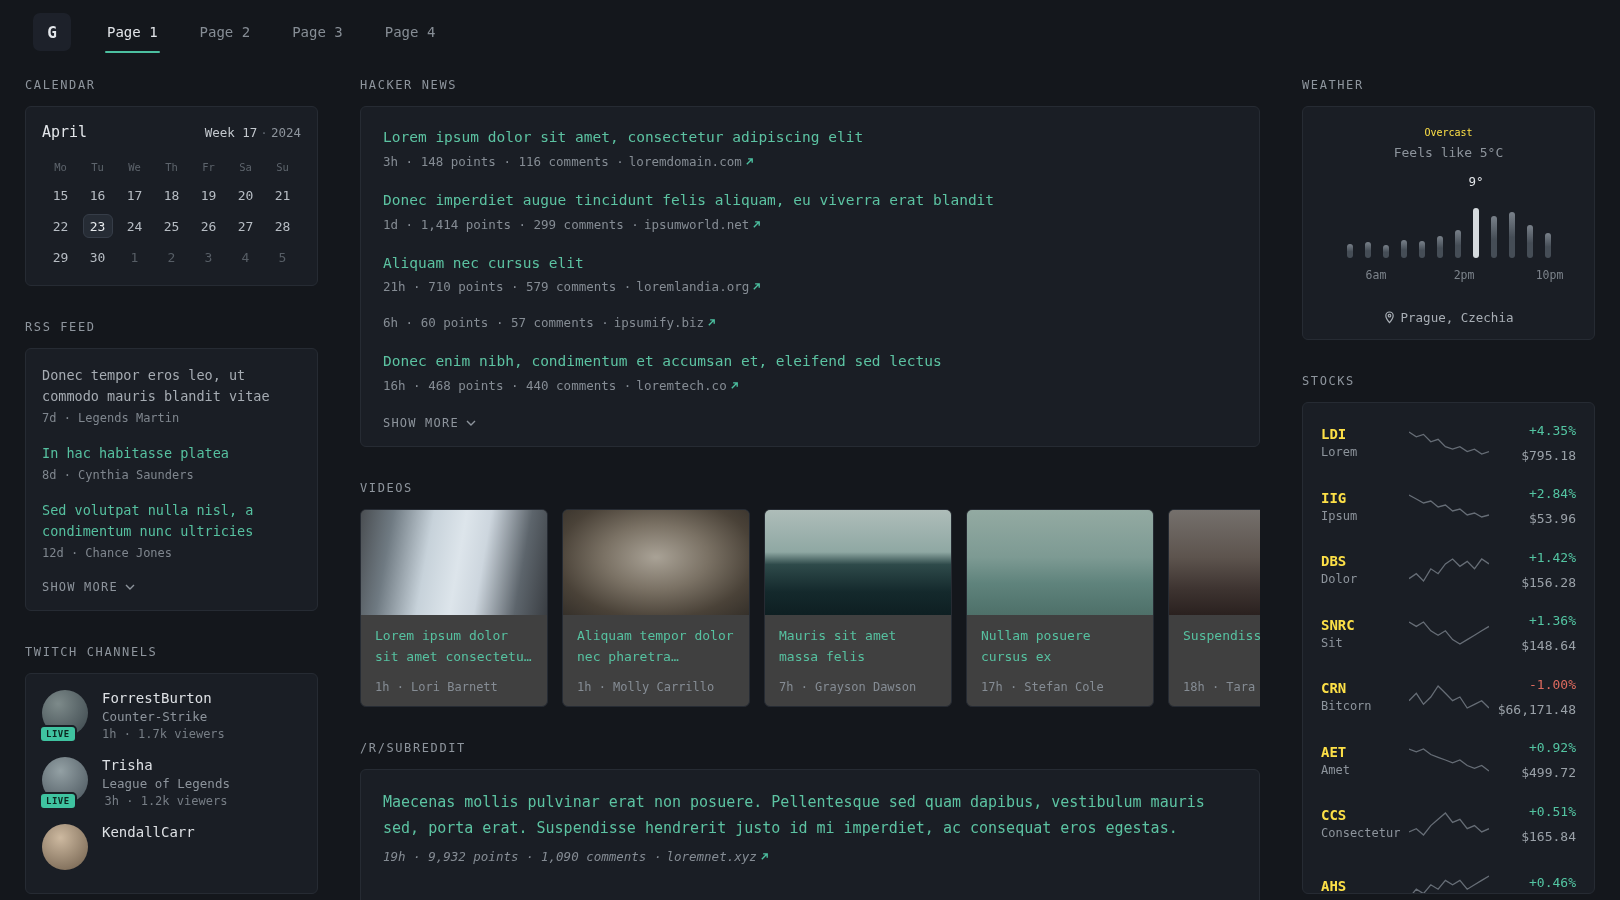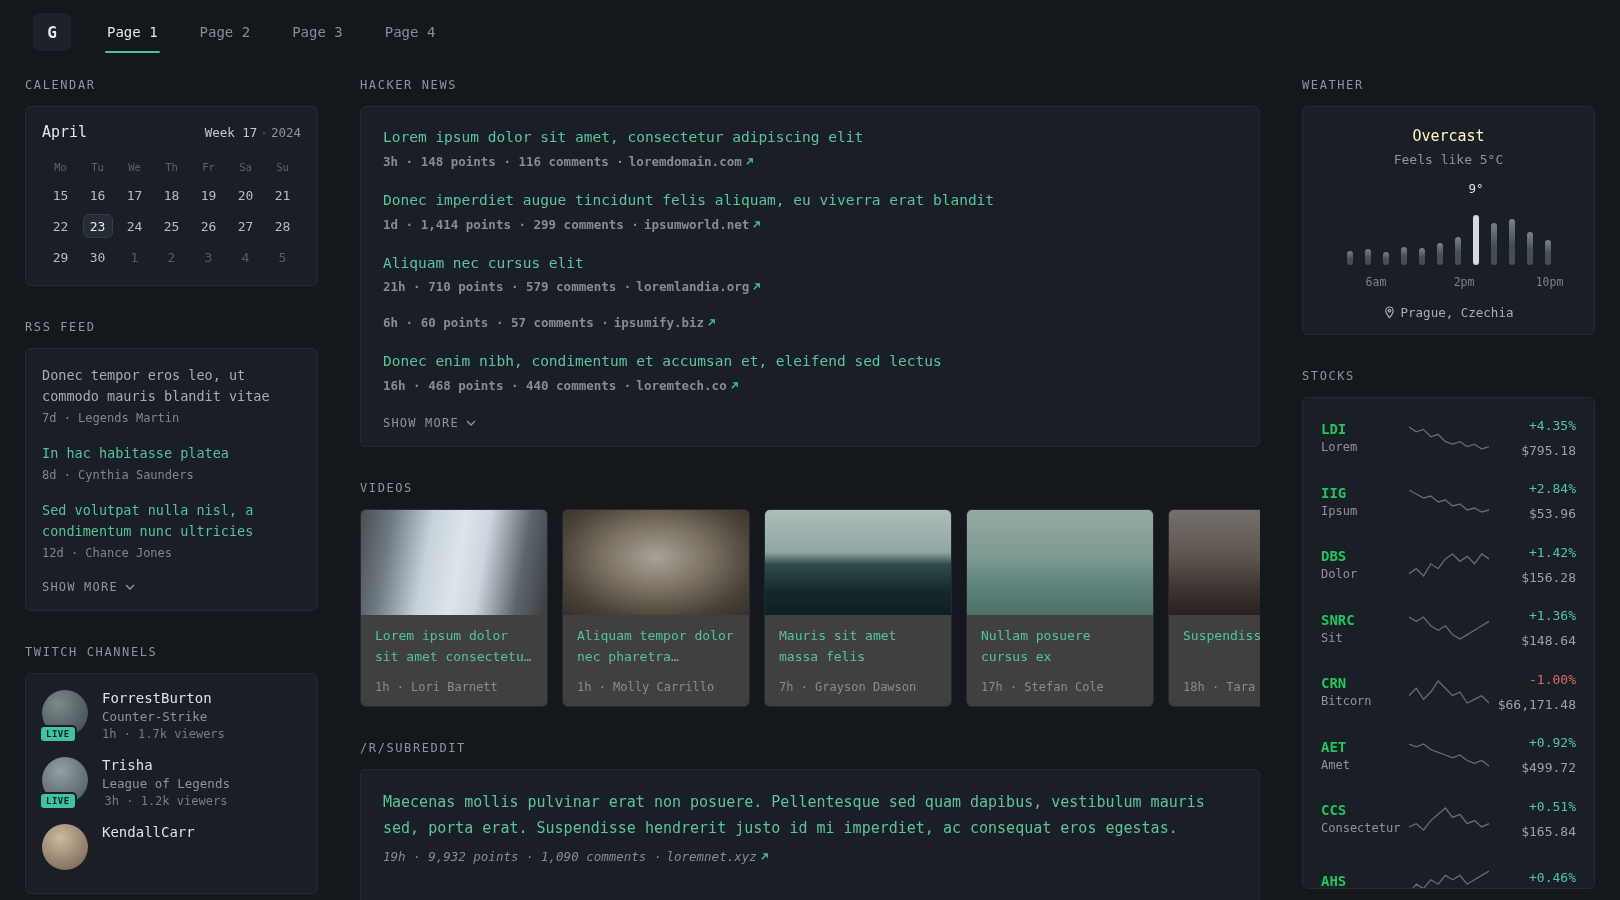--- a/index.html
+++ b/index.html
@@ -86,21 +86,21 @@
     padding:2px 5px; border-radius:5px; border:2px solid #1a1e25; letter-spacing:0.5px;
   }
   .channel-name { color:#dde0e4; font-size:14px; }
   .channel-game { color:#8d949c; font-size:12.5px; margin-top:3px; }
   .channel-meta { color:#777e86; font-size:12px; margin-top:3px;text-align:center; }
 
   
   .hn-card { padding:20px 24px 16px 22px; }
   .hn-item { margin-bottom:21px; }
   .hn-title { color:#5cc3a2; font-size:14.5px; cursor:pointer; display:block; line-height:1.5; }
-  .hn-meta { color:#858c94; font-size:12.5px; margin-top:5px; display:flex; align-items:center; gap:5px;font-weight:bold; }
+  .hn-meta { color:#858c94; font-size:12.5px; margin-top:5px; display:flex; align-items:center; gap:5px; }
   .source-link { color:#858c94; cursor:pointer; display:inline-flex; align-items:center; gap:3px; }
   .ext { width:9px; height:9px; stroke:#4cc0a0; stroke-width:1.5; fill:none; }
 
   .reddit-card { padding:20px 22px; }
   .reddit-title { color:#5cc3a2; font-size:15px; line-height:1.7; max-width:850px; cursor:pointer; display:block; }
   .reddit-meta { color:#858c94; font-size:12.5px; margin-top:8px; display:flex; align-items:center; gap:5px;font-style:italic; }
 
   
   .video-row { display:flex; gap:14px; overflow:hidden; }
   .video-card {
@@ -114,37 +114,37 @@
   .thumb-4 { background:linear-gradient(180deg,#93aaa2 0%,#7d9a93 45%,#5f837c 70%,#4e7069 100%); }
   .thumb-5 { background:linear-gradient(180deg,#75706c 0%,#5d544e 45%,#3e3431 75%,#2a211f 100%); }
   .video-title {
     color:#56c1a0; font-size:13px; line-height:1.6; padding:11px 14px 0 14px;
     overflow:hidden; display:-webkit-box; -webkit-line-clamp:2; -webkit-box-orient:vertical;
   }
   .video-meta { color:#858c94; font-size:12px; padding:0 14px 12px 14px; margin-top:auto; }
 
   
   .weather-card { padding:20px 16px 14px 16px; text-align:center; }
-  .weather-cond { color:#fef9c3; font-size:15px; }
+  .weather-cond { color:#fde047; font-size:10px; }
   .weather-feels { color:#8d949c; font-size:13px; margin-top:7px; }
   .weather-chart { position:relative; height:86px; margin-top:14px; display:flex; align-items:flex-end; justify-content:center; gap:12px; padding-bottom:2px; }
   .wbar { width:6px; border-radius:3px; background:linear-gradient(180deg,#79818a 0%,#454d56 55%); }
   .wbar.hl { background:#d5dade; }
   .weather-temp { position:absolute; top:0; transform:translateX(-50%); color:#e2e5e9; font-size:12.5px; }
   .weather-times { position:relative; height:16px; margin-top:8px; }
   .weather-times span { position:absolute; transform:translateX(-50%); color:#7c838b; font-size:11.5px; }
   .t-0 { left:22%; } .t-1 { left:56%; } .t-2 { left:89%; }
-  .weather-loc { margin-top:14px; display:flex; align-items:center; justify-content:center; gap:6px; color:#a8aeb5; font-size:12.5px; }
+  .weather-loc { margin-top:26px; display:flex; align-items:center; justify-content:center; gap:6px; color:#a8aeb5; font-size:12.5px; }
   .pin { width:11px; height:13px; stroke:#a8aeb5; stroke-width:1.3; fill:none; }
 
   
   .stocks-card { padding:8px 18px; overflow:hidden; }
   .stock-row { display:flex; align-items:center; height:63.5px; cursor:pointer; }
   .stock-left { width:96px; }
-  .stock-sym { color:#22c55e; font-size:14px; font-weight:bold; }
+  .stock-sym { color:#fde047; font-size:14px; font-weight:bold; }
   .stock-name { color:#8d949c; font-size:12px; margin-top:3px; }
   .stock-spark { flex:1; display:flex; justify-content:center; }
   .stock-spark svg polyline { stroke:#666d76; stroke-width:1.3; fill:none; }
   .stock-right { width:96px; text-align:right; }
   .stock-change { font-size:13px; }
   .stock-change.up { color:#53c5a2; }
   .stock-change.down { color:#dd6a5e; }
   .stock-price { color:#9aa1a8; font-size:13px; margin-top:10px; }
 </style>
 </head>

